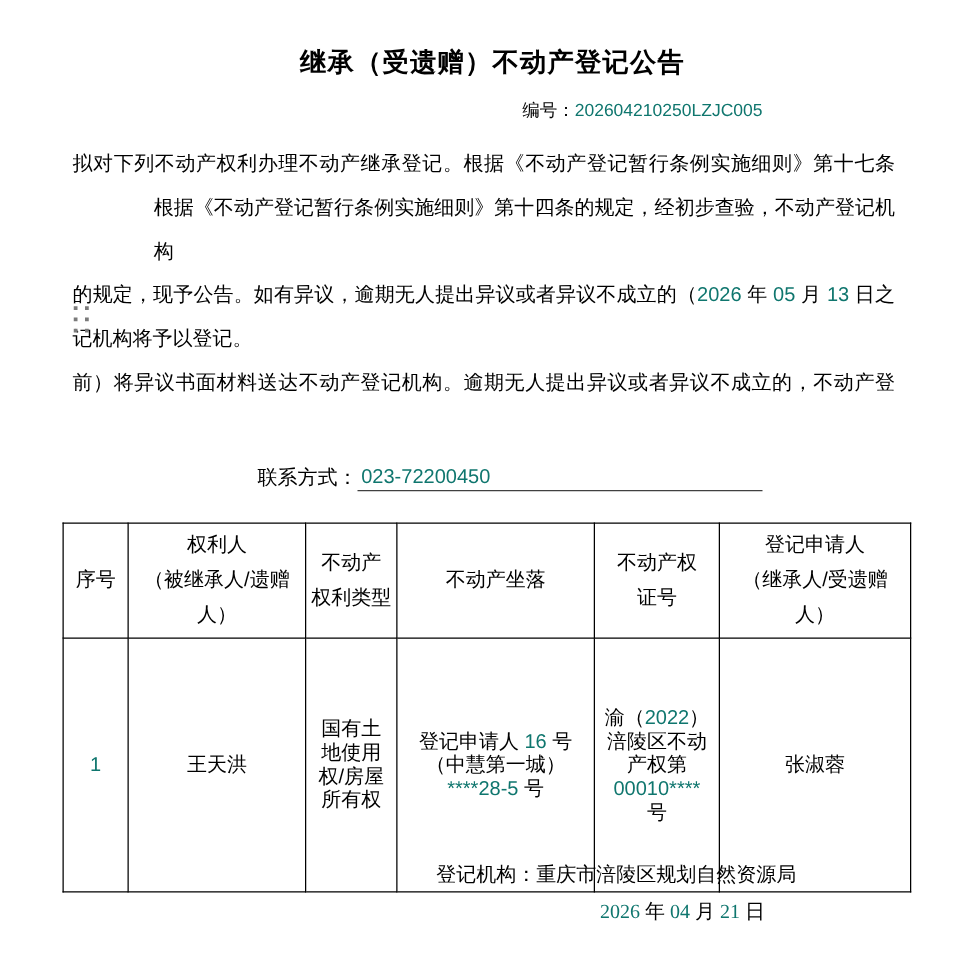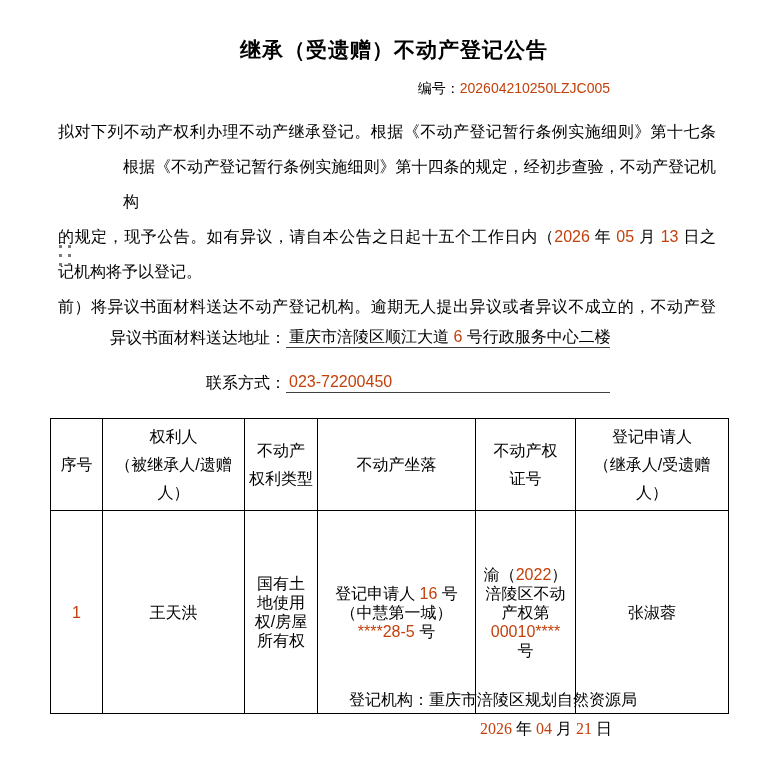--- a/index.html
+++ b/index.html
@@ -5,21 +5,21 @@
   * { margin: 0; padding: 0; box-sizing: border-box; }
   html, body {
     width: 764px; height: 771px;
     background: #ffffff;
     font-family: "Liberation Sans", sans-serif;
     color: #000000;
     overflow: hidden;
   }
   .page { position: relative; width: 764px; height: 771px; background: #fff; }
 
-  .num { color: #c2410c; }
+  .num { color: #0f766e; }
 
   .doc-title {
     position: absolute; top: 36px; left: 12px; width: 100%;
     text-align: center;
     font-size: 21px; font-weight: bold; letter-spacing: 1px;
   }
 
   .doc-number {
     position: absolute; top: 80px; right: 154px;
     font-size: 14px;
@@ -92,38 +92,34 @@
 
   <div class="doc-title">继承（受遗赠）不动产登记公告</div>
 
   <div class="doc-number">
     <span>编号：</span><span class="num">202604210250LZJC005</span>
   </div>
 
   <div class="announcement">
     <div class="para-line">拟对下列不动产权利办理不动产继承登记。根据《不动产登记暂行条例实施细则》第十七条</div>
     <div class="para-line first">根据《不动产登记暂行条例实施细则》第十四条的规定，经初步查验，不动产登记机构</div>
-    <div class="para-line"><span>的规定，现予公告。如有异议，请自本公告之日起十五个工作日内（</span><span class="num">2026</span><span> 年 </span><span class="num">05</span><span> 月 </span><span class="num">13</span><span> 日之</span></div>
+    <div class="para-line"><span>的规定，现予公告。如有异议，逾期无人提出异议或者异议不成立的（</span><span class="num">2026</span><span> 年 </span><span class="num">05</span><span> 月 </span><span class="num">13</span><span> 日之</span></div>
     <div class="para-line last">记机构将予以登记。</div>
     <div class="para-line">前）将异议书面材料送达不动产登记机构。逾期无人提出异议或者异议不成立的，不动产登</div>
   </div>
 
   <div class="drag-handle">
     <i></i>
       <i></i>
       <i></i>
       <i></i>
       <i></i>
       <i></i>
   </div>
 
-  <div class="field-line address">
-    <span class="field-label">异议书面材料送达地址：</span>
-    <span class="field-value"><span>重庆市涪陵区顺江大道 </span><span class="num">6</span><span> 号行政服务中心二楼</span></span>
-  </div>
 
   <div class="field-line contact">
     <span class="field-label">联系方式：</span>
     <span class="field-value"><span class="num">023-72200450</span></span>
   </div>
 
   <table class="reg-table">
     <colgroup>
       <col style="width:52px">
       <col style="width:142px">

